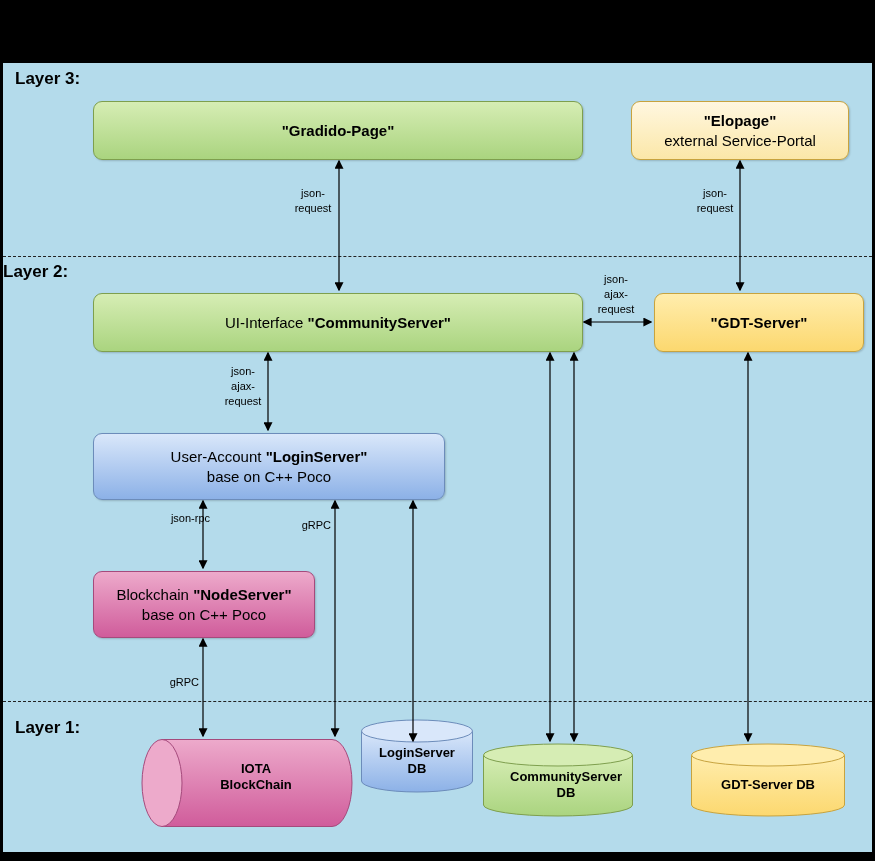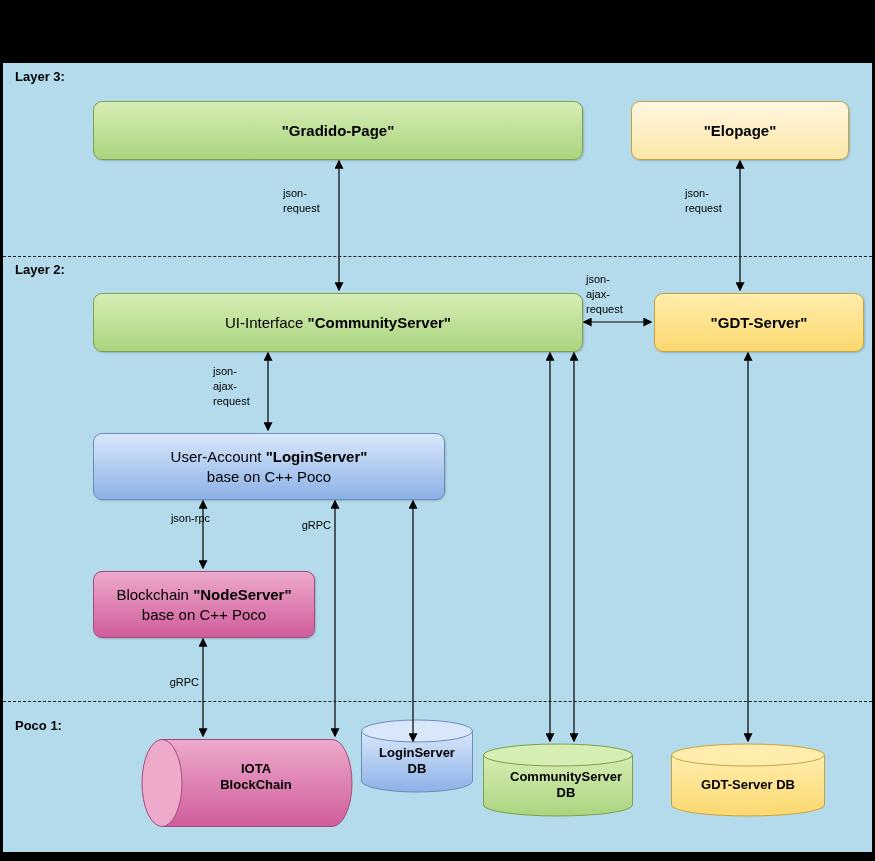--- a/index.html
+++ b/index.html
@@ -1,33 +1,33 @@
 <!DOCTYPE html>
 <html style="--canvas-bg: #000000; --diagram-bg: #b4dbeb; --line: #000000; --green-light: #d6edb4; --green-dark: #aad47f; --green-border: #7e9f4e; --cream-light: #fff7e0; --cream-dark: #fbe7a8; --gold-light: #ffedad; --gold-dark: #fcd86f; --yellow-border: #c7a33f; --blue-light: #d9e7fa; --blue-dark: #8cb1e7; --blue-border: #6c8cba; --pink-light: #edaacb; --pink-dark: #d05c9b; --pink-border: #a54a7c;"><head>
 <meta charset="utf-8">
 <style>
   html,body{margin:0;padding:0;background:#000;}
   body{font-family:"Liberation Sans","DejaVu Sans",sans-serif;color:#000;}
   .stage{position:relative;width:875px;height:861px;background:var(--canvas-bg,#000);overflow:hidden;}
   .diagram{position:absolute;left:2px;top:62px;width:869px;height:789px;
            background:var(--diagram-bg,#b4dbeb);border:1px solid #000;}
-  .layer-label{position:absolute;font-size:13px;font-weight:bold;}
+  .layer-label{position:absolute;font-size:17px;font-weight:bold;}
   .divider{position:absolute;left:0;width:100%;height:0;border-top:1px dashed #222;}
   .box{position:absolute;border:1px solid;border-radius:9px;display:flex;flex-direction:column;
        justify-content:center;align-items:center;text-align:center;font-size:15px;line-height:20px;
        box-shadow:1px 1px 2px rgba(0,0,0,0.18);}
   .green{background:linear-gradient(var(--green-light,#d6edb4),var(--green-dark,#aad47f));border-color:var(--green-border,#7e9f4e);}
   .cream{background:linear-gradient(var(--cream-light,#fff7e0),var(--cream-dark,#fbe7a8));border-color:var(--yellow-border,#c7a33f);}
   .gold{background:linear-gradient(var(--gold-light,#ffedad),var(--gold-dark,#fcd86f));border-color:var(--yellow-border,#c7a33f);}
   .blue{background:linear-gradient(var(--blue-light,#d9e7fa),var(--blue-dark,#8cb1e7));border-color:var(--blue-border,#6c8cba);}
   .pink{background:linear-gradient(var(--pink-light,#edaacb),var(--pink-dark,#d05c9b));border-color:var(--pink-border,#a54a7c);}
   .t1,.t2{width:100%;}
   .edges{position:absolute;left:0;top:0;pointer-events:none;}
   .edge{stroke:var(--line,#000);stroke-width:1.2;}
-  .elabel{position:absolute;font-size:11px;line-height:15px;text-align:left;}
+  .elabel{position:absolute;font-size:11px;line-height:15px;text-align:center;}
   .elabel.r{text-align:right;}
   .cyl{position:absolute;}
   .cyl svg{position:absolute;left:0;top:0;}
   .cyl-label{position:absolute;left:0;top:0;right:0;bottom:0;display:flex;flex-direction:column;
              justify-content:center;align-items:center;font-weight:bold;font-size:13px;line-height:16px;text-align:center;}
   .sg1{stop-color:var(--green-light,#d6edb4);} .sg2{stop-color:var(--green-dark,#aad47f);}
   .sb1{stop-color:var(--blue-light,#d9e7fa);} .sb2{stop-color:var(--blue-dark,#8cb1e7);}
   .sp1{stop-color:var(--pink-light,#edaacb);} .sp2{stop-color:var(--pink-dark,#d05c9b);}
   .sy1{stop-color:var(--gold-light,#ffedad);} .sy2{stop-color:var(--gold-dark,#fcd86f);}
 </style>
@@ -53,32 +53,33 @@
       <linearGradient id="grad-gold" x1="0" y1="0" x2="0" y2="1">
           <stop offset="0" class="sy1"></stop>
           <stop offset="1" class="sy2"></stop>
         </linearGradient>
     </defs>
   </svg>
 
   <div class="diagram">
 
     <div class="layer-label" style="left:12px;top:6px">Layer 3:</div>
-    <div class="layer-label" style="left:12px;top:199px">Layer 2:</div>
-    <div class="layer-label" style="left:12px;top:655px">Poco 1:</div>
+    <div class="layer-label" style="left:0;top:199px">Layer 2:</div>
+    <div class="layer-label" style="left:12px;top:655px">Layer 1:</div>
 
     <div class="divider" style="top:193px"></div>
     <div class="divider" style="top:638px"></div>
 
     <div class="box green" style="left:90px;top:38px;width:488px;height:57px">
       <div class="t1"><b>"Gradido-Page"</b></div>
     </div>
 
     <div class="box cream" style="left:628px;top:38px;width:216px;height:57px">
       <div class="t1"><b>"Elopage"</b></div>
+      <div class="t2">external Service-Portal</div>
     </div>
 
     <div class="box green" style="left:90px;top:230px;width:488px;height:57px">
       <div class="t1"><span>UI-Interface </span><b>"CommunityServer"</b></div>
     </div>
 
     <div class="box gold" style="left:651px;top:230px;width:208px;height:57px">
       <div class="t1"><b>"GDT-Server"</b></div>
     </div>
 
@@ -118,21 +119,21 @@
       <svg width="150" height="74" viewBox="0 0 150 74">
         <path d="M0.5 12 V 62 A 74.5 11 0 0 0 149.5 62 V 12" fill="url(#grad-green)" stroke="var(--green-border,#7e9f4e)"></path>
         <ellipse cx="75" cy="12" rx="74.5" ry="11" fill="var(--green-light,#d6edb4)" stroke="var(--green-border,#7e9f4e)"></ellipse>
       </svg>
       <div class="cyl-label" style="padding-top:10px">
         <div>CommunityServer</div>
         <div>DB</div>
       </div>
     </div>
 
-    <div class="cyl" style="left:668px;top:680px;width:154px;height:74px">
+    <div class="cyl" style="left:688px;top:680px;width:154px;height:74px">
       <svg width="154" height="74" viewBox="0 0 154 74">
         <path d="M0.5 12 V 62 A 76.5 11 0 0 0 153.5 62 V 12" fill="url(#grad-gold)" stroke="var(--yellow-border,#c7a33f)"></path>
         <ellipse cx="77" cy="12" rx="76.5" ry="11" fill="var(--gold-light,#ffedad)" stroke="var(--yellow-border,#c7a33f)"></ellipse>
       </svg>
       <div class="cyl-label" style="padding-top:10px">
         <div>GDT-Server DB</div>
       </div>
     </div>
 
     <svg class="edges" width="869" height="789" viewBox="0 0 869 789">

